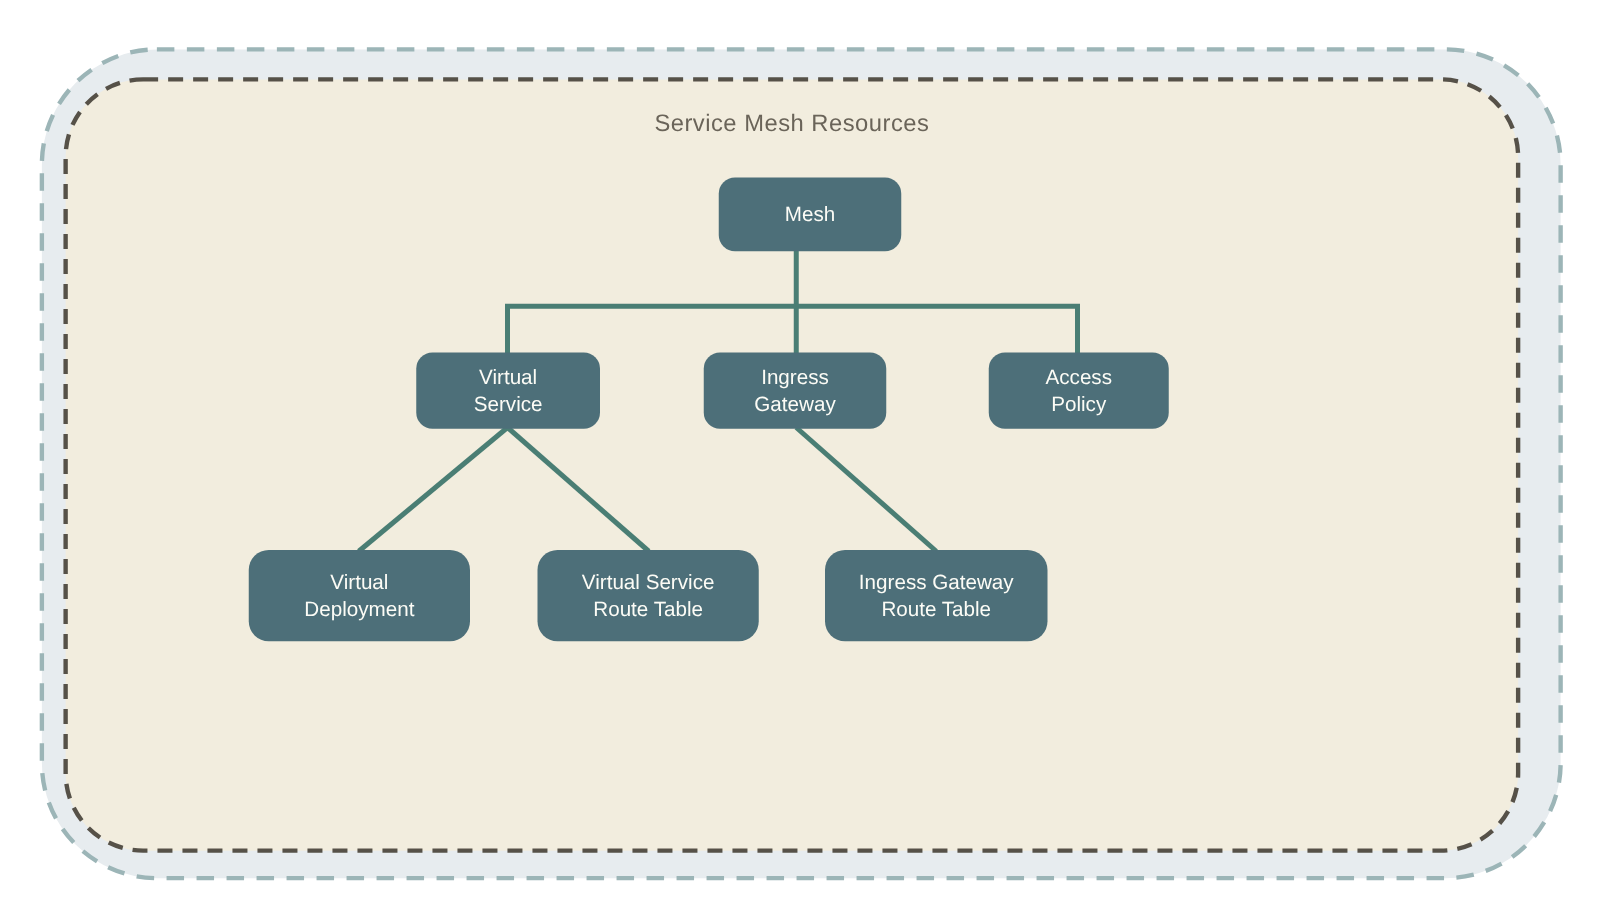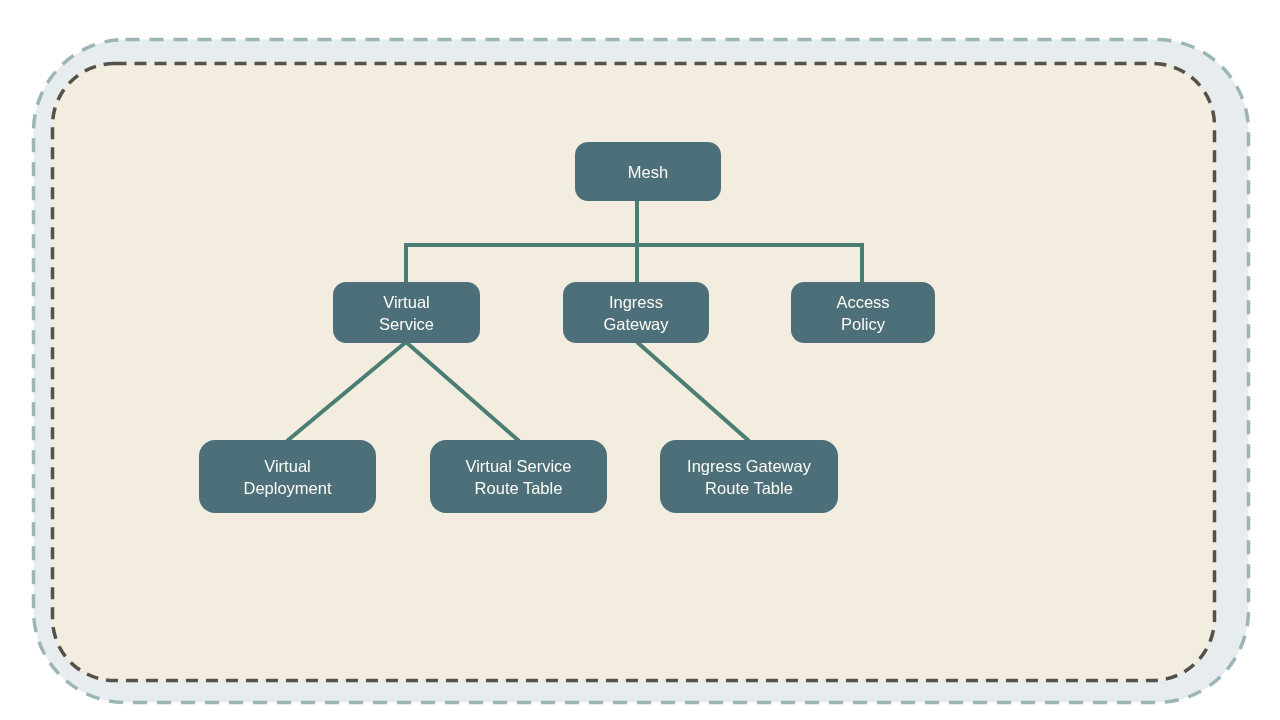--- a/index.html
+++ b/index.html
@@ -69,20 +69,21 @@
 
     <g stroke="#4a7e74" stroke-width="4" fill="none">
       <path d="M637 200 V283"></path>
       <path d="M406 283 V245 H862 V283"></path>
       <path d="M406 342 L287 441"></path>
       <path d="M406 342 L519 441"></path>
       <path d="M637 342 L749 441"></path>
     </g>
   </svg>
 
+  <div class="diagram-title">Service Mesh Resources</div>
 
   <div class="node node-mesh">Mesh</div>
 
   <div class="node node-virtual-service">Virtual
 Service</div>
 
   <div class="node node-access-policy">Access
 Policy</div>
 
   <div class="node node-ingress-gateway">Ingress

